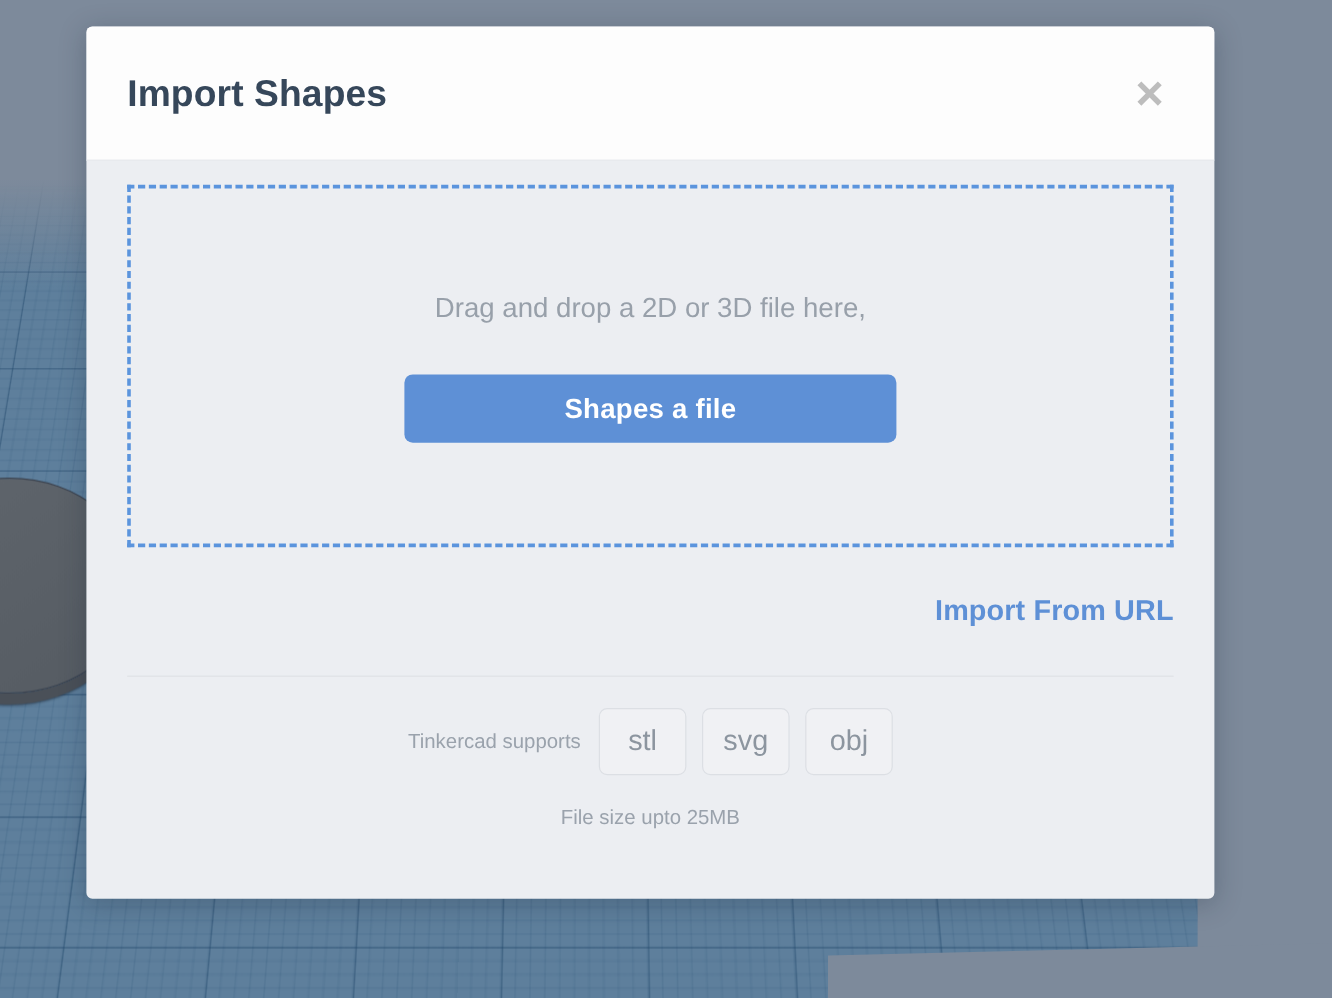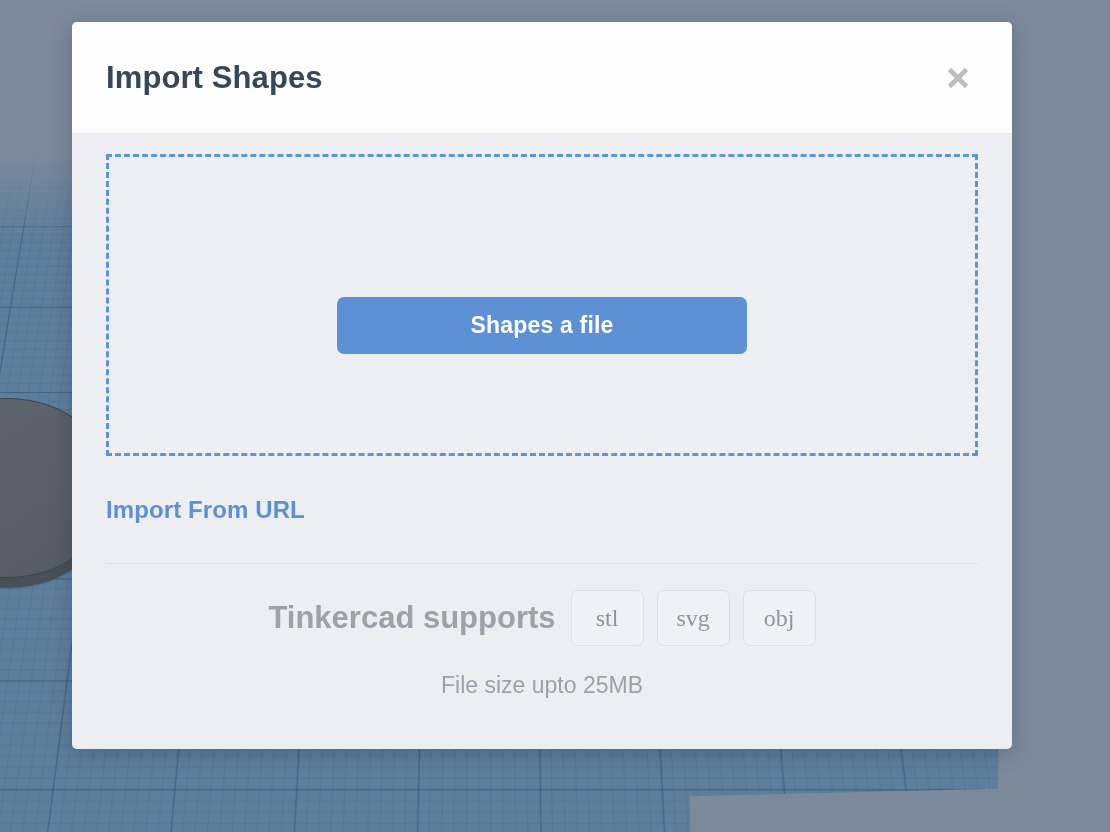--- a/index.html
+++ b/index.html
@@ -187,21 +187,21 @@
     background: #5e90d6;
     color: #ffffff;
     font-size: 23px;
     font-weight: bold;
     font-family: "Liberation Sans", sans-serif;
     cursor: pointer;
     letter-spacing: 0.2px;
   }
 
   .import-url-row {
-    text-align: left;
+    text-align: right;
     padding: 40px 0 0 0;
   }
   .import-url-link {
     color: #5e90d6;
     font-size: 24px;
     font-weight: bold;
     text-decoration: none;
     cursor: pointer;
     letter-spacing: 0.1px;
   }
@@ -213,45 +213,44 @@
   }
 
   .supports-row {
     display: flex;
     align-items: center;
     justify-content: center;
     gap: 13px;
     padding-top: 26px;
   }
   .supports-label {
-    font-size: 31px;
+    font-size: 17px;
     color: #9aa2ac;
     margin-right: 2px;
-    font-weight: bold;
   }
   .format-chip {
     min-width: 73px;
     height: 56px;
     box-sizing: border-box;
     border: 1px solid #dcdfe4;
     border-radius: 7px;
     background: #f0f1f4;
     display: inline-flex;
     align-items: center;
     justify-content: center;
-    font-family: Liberation Serif, serif;
+    font-family: Liberation Sans, sans-serif;
     font-size: 24px;
     color: #8c959f;
     padding: 0 9px;
     cursor: default;
   }
 
   .filesize-note {
     text-align: center;
-    font-size: 23px;
+    font-size: 17px;
     color: #9aa2ac;
     padding-top: 26px;
   }
 </style>
 </head>
 <body>
 
 <div id="stage">
 
   <div id="workplane-scene">
@@ -273,20 +272,21 @@
             <path d="M4.5 4.5 L21.5 21.5 M21.5 4.5 L4.5 21.5" stroke="#bdbdbd" stroke-width="4.6" stroke-linecap="butt"></path>
           </svg>
         </span>
       </button>
     </div>
 
     <div class="modal-body">
 
       <div class="dropzone">
         <p class="dropzone-text">
+          <span>Drag and drop a 2D or 3D file here,</span>
         </p>
         <button class="choose-file-button">Shapes a file</button>
       </div>
 
       <div class="import-url-row">
         <a class="import-url-link">Import From URL</a>
       </div>
 
       <div class="divider"></div>
 

